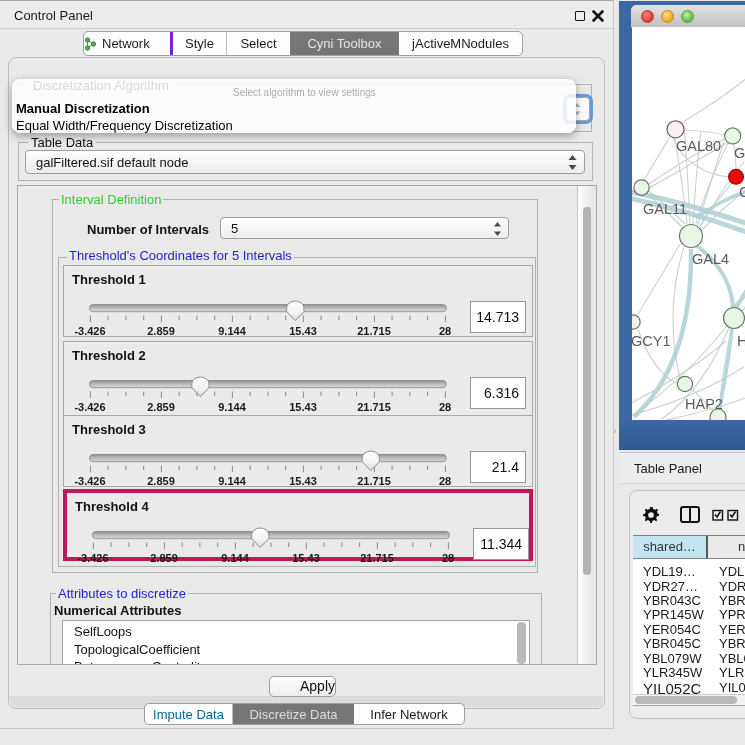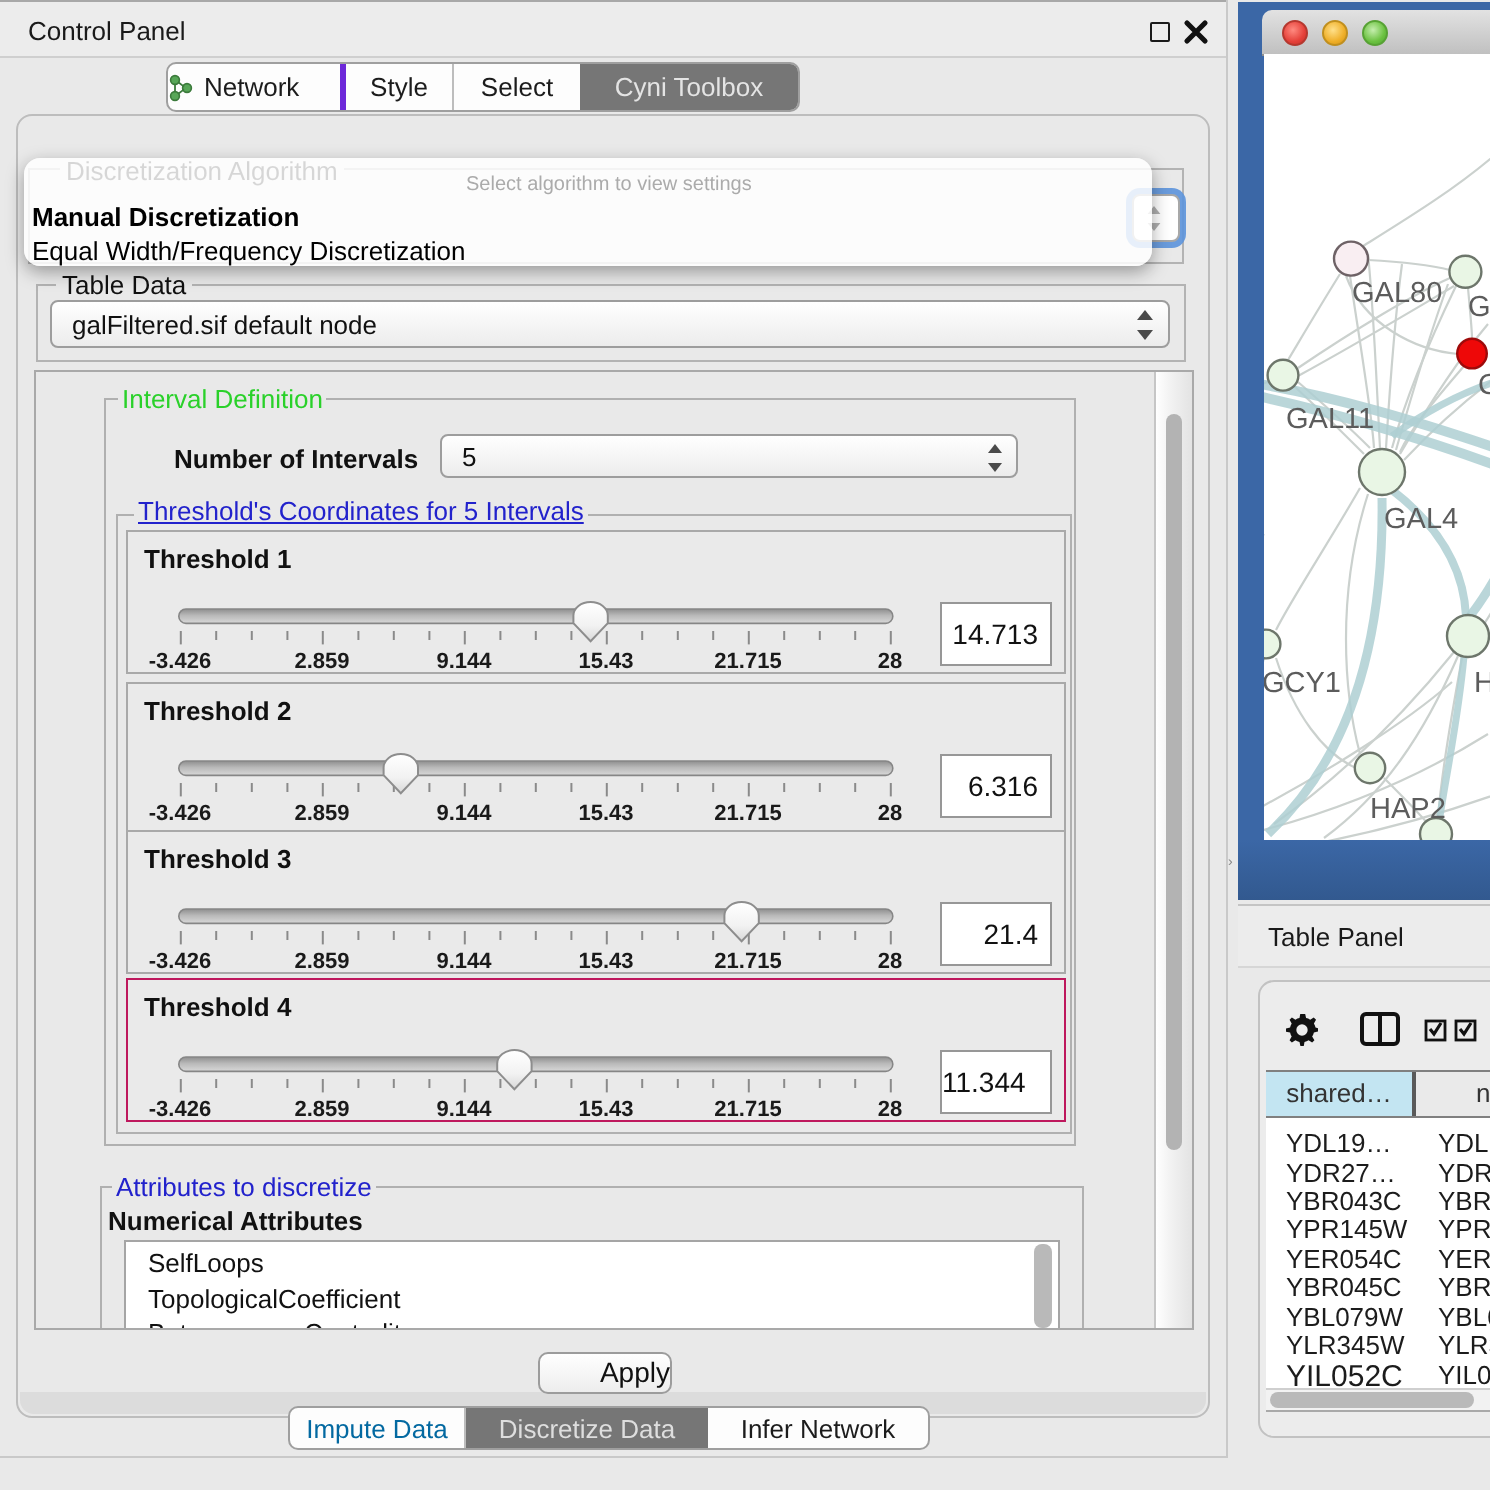--- a/index.html
+++ b/index.html
@@ -22,20 +22,21 @@
       <svg width="13" height="14" style="margin-right:5px;">
           <circle cx="3.5" cy="3" r="2.2" fill="#57a657" stroke="#3b7a3b" stroke-width="0.8"></circle>
           <circle cx="3.5" cy="11" r="2.2" fill="#57a657" stroke="#3b7a3b" stroke-width="0.8"></circle>
           <circle cx="9.5" cy="7" r="2.2" fill="#57a657" stroke="#3b7a3b" stroke-width="0.8"></circle>
           <path d="M3.5,5 L3.5,9 M5,4 L8,6.3 M5,10 L8,7.7" stroke="#3b7a3b" stroke-width="0.9" fill="none"></path>
         </svg>
       Network</div>
     <div style="width:54px;display:flex;align-items:center;justify-content:center;border-right:1px solid #bdbdbd;font-size:13px;color:#1c1c1c;">Style</div>
     <div style="width:63px;display:flex;align-items:center;justify-content:center;font-size:13px;color:#1c1c1c;">Select</div>
     <div style="width:109px;display:flex;align-items:center;justify-content:center;font-size:13px;background:#767676;color:#e4e4e4;">Cyni Toolbox</div>
+    <div style="width:123px;display:flex;align-items:center;justify-content:center;font-size:13px;color:#1c1c1c;">jActiveMNodules</div>
   </div>
 
   <div class="abs" style="left:8px;top:57px;width:597px;height:652px;border:1px solid #bdbdbd;border-radius:8px;background:#e9e9e9;">
     <div class="abs" style="left:1px;top:638px;width:593px;height:11px;background:#dcdcdc;border-radius:0 0 7px 7px;"></div>
   </div>
 
   <div class="abs" style="left:14px;top:84px;width:578px;height:48px;border:1px solid #b3b3b3;"></div>
   <div class="abs" style="left:30px;top:78px;font-size:13px;color:#050505;background:#e9e9e9;padding:0 3px;">Discretization Algorithm</div>
 
   <div class="abs" style="left:566px;top:97px;width:24px;height:24px;background:#fff;border:1px solid #a8a8a8;border-radius:4px;box-shadow:0 0 0 3px rgba(92,148,219,0.9);"></div>
@@ -65,21 +66,21 @@
     <div class="abs" style="left:69px;top:36px;font-size:13px;font-weight:bold;color:#111;">Number of Intervals</div>
     <div class="abs" style="left:202px;top:31px;width:289px;height:22px;background:linear-gradient(#ffffff,#ececec);border:1px solid #9d9d9d;border-radius:4px;">
       <div class="abs" style="left:10px;top:3px;font-size:13px;color:#111;">5</div>
       <svg class="abs" style="right:5px;top:3px;" width="11" height="16">
           <path d="M5.5,1 L9,5.5 L2,5.5 Z" fill="#4a4a4a"></path>
           <path d="M5.5,15 L9,10.5 L2,10.5 Z" fill="#4a4a4a"></path>
         </svg>
     </div>
 
     <div class="abs" style="left:40px;top:71px;width:478px;height:310px;border:1px solid #b0b0b0;"></div>
-    <div class="abs" style="left:49px;top:62px;font-size:13px;color:#2222cc;background:#e9e9e9;padding:0 2px;text-decoration:underline;">Threshold's Coordinates for 5 Intervals</div>
+    <div class="abs" style="left:49px;top:62px;font-size:13px;color:#2222cc;background:#e9e9e9;padding:0 2px;">Threshold's Coordinates for 5 Intervals</div>
 
     <div style="position:absolute;left:45px;top:79px;width:470px;height:72px;border:1px solid #a9a9a9;background:#eaeaea;box-sizing:border-box;">
         <div style="position:absolute;left:8px;top:6px;font-size:13px;font-weight:bold;color:#111;">Threshold 1</div>
         <svg width="470" height="34" style="position:absolute;left:0;top:28px;">
           <defs>
             <linearGradient id="tg" x1="0" y1="0" x2="0" y2="1">
               <stop offset="0" stop-color="#8f8f8f"></stop>
               <stop offset="0.45" stop-color="#b9b9b9"></stop>
               <stop offset="1" stop-color="#d8d8d8"></stop>
             </linearGradient>
@@ -208,21 +209,21 @@
           <path d="M 298.2 13.8 A 8.6 6.8 0 0 1 315.4 13.8 L 315.4 17.6 L 306.8 26.6 L 298.2 17.6 Z" fill="url(#thg)" stroke="#8d8d8d" stroke-width="1"></path>
         </svg>
         <div style="position:absolute;left:26px;top:59px;transform:translateX(-50%);font-size:11px;font-weight:bold;color:#1a1a1a;">-3.426</div>
         <div style="position:absolute;left:97px;top:59px;transform:translateX(-50%);font-size:11px;font-weight:bold;color:#1a1a1a;">2.859</div>
         <div style="position:absolute;left:168px;top:59px;transform:translateX(-50%);font-size:11px;font-weight:bold;color:#1a1a1a;">9.144</div>
         <div style="position:absolute;left:239px;top:59px;transform:translateX(-50%);font-size:11px;font-weight:bold;color:#1a1a1a;">15.43</div>
         <div style="position:absolute;left:310px;top:59px;transform:translateX(-50%);font-size:11px;font-weight:bold;color:#1a1a1a;">21.715</div>
         <div style="position:absolute;left:381px;top:59px;transform:translateX(-50%);font-size:11px;font-weight:bold;color:#1a1a1a;">28</div>
         <div style="position:absolute;left:406px;top:35px;width:56px;height:32px;background:#fff;border:1px solid #979797;box-sizing:border-box;font-size:14px;color:#111;text-align:right;line-height:30px;padding-right:6px;">21.4</div>
       </div>
-    <div style="position:absolute;left:45px;top:303px;width:470px;height:72px;border:1px solid #be185d;background:#eaeaea;box-sizing:border-box;">
+    <div style="position:absolute;left:45px;top:303px;width:470px;height:72px;border:4px solid #be185d;background:#eaeaea;box-sizing:border-box;">
         <div style="position:absolute;left:8px;top:6px;font-size:13px;font-weight:bold;color:#111;">Threshold 4</div>
         <svg width="470" height="34" style="position:absolute;left:0;top:28px;">
           <defs>
             <linearGradient id="tg" x1="0" y1="0" x2="0" y2="1">
               <stop offset="0" stop-color="#8f8f8f"></stop>
               <stop offset="0.45" stop-color="#b9b9b9"></stop>
               <stop offset="1" stop-color="#d8d8d8"></stop>
             </linearGradient>
             <linearGradient id="thg" x1="0" y1="0" x2="0" y2="1">
               <stop offset="0" stop-color="#ffffff"></stop>
@@ -253,21 +254,21 @@
           <line x1="363.6" y1="21.5" x2="363.6" y2="26.0" stroke="#8a8a8a" stroke-width="1"></line>
           <line x1="381.4" y1="21.5" x2="381.4" y2="28.2" stroke="#8a8a8a" stroke-width="1"></line>
           <path d="M 184.6 13.8 A 8.6 6.8 0 0 1 201.8 13.8 L 201.8 17.6 L 193.2 26.6 L 184.6 17.6 Z" fill="url(#thg)" stroke="#8d8d8d" stroke-width="1"></path>
         </svg>
         <div style="position:absolute;left:26px;top:59px;transform:translateX(-50%);font-size:11px;font-weight:bold;color:#1a1a1a;">-3.426</div>
         <div style="position:absolute;left:97px;top:59px;transform:translateX(-50%);font-size:11px;font-weight:bold;color:#1a1a1a;">2.859</div>
         <div style="position:absolute;left:168px;top:59px;transform:translateX(-50%);font-size:11px;font-weight:bold;color:#1a1a1a;">9.144</div>
         <div style="position:absolute;left:239px;top:59px;transform:translateX(-50%);font-size:11px;font-weight:bold;color:#1a1a1a;">15.43</div>
         <div style="position:absolute;left:310px;top:59px;transform:translateX(-50%);font-size:11px;font-weight:bold;color:#1a1a1a;">21.715</div>
         <div style="position:absolute;left:381px;top:59px;transform:translateX(-50%);font-size:11px;font-weight:bold;color:#1a1a1a;">28</div>
-        <div style="position:absolute;left:406px;top:35px;width:56px;height:32px;background:#fff;border:1px solid #979797;box-sizing:border-box;font-size:14px;color:#111;text-align:left;line-height:30px;padding-right:6px;">11.344</div>
+        <div style="position:absolute;left:406px;top:35px;width:56px;height:32px;background:#fff;border:1px solid #979797;box-sizing:border-box;font-size:14px;color:#111;text-align:right;line-height:30px;padding-right:6px;">11.344</div>
       </div>
 
     <div class="abs" style="left:32px;top:407px;width:492px;height:80px;border:1px solid #b0b0b0;"></div>
     <div class="abs" style="left:38px;top:400px;font-size:13px;color:#2222cc;background:#e9e9e9;padding:0 2px;">Attributes to discretize</div>
     <div class="abs" style="left:36px;top:417px;font-size:13px;font-weight:bold;color:#111;">Numerical Attributes</div>
     <div class="abs" style="left:44px;top:434px;width:468px;height:46px;background:#fff;border:1px solid #a5a5a5;overflow:hidden;">
       <div class="abs" style="left:11px;top:3px;font-size:13px;color:#111;">SelfLoops</div>
       <div class="abs" style="left:11px;top:21px;font-size:13px;color:#111;">TopologicalCoefficient</div>
       <div class="abs" style="left:11px;top:38px;font-size:13px;color:#111;">BetweennessCentrality</div>
       <div class="abs" style="left:454px;top:1px;width:9px;height:42px;background:#b9b9b9;border-radius:4px;"></div>

